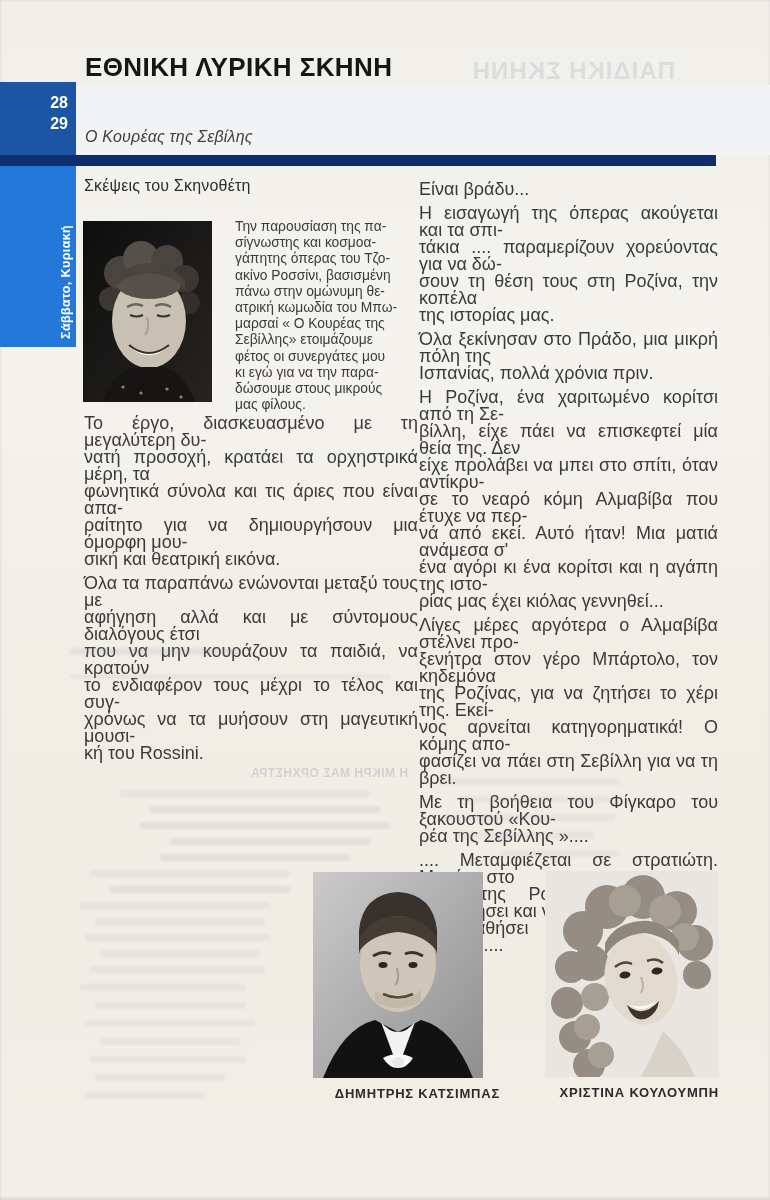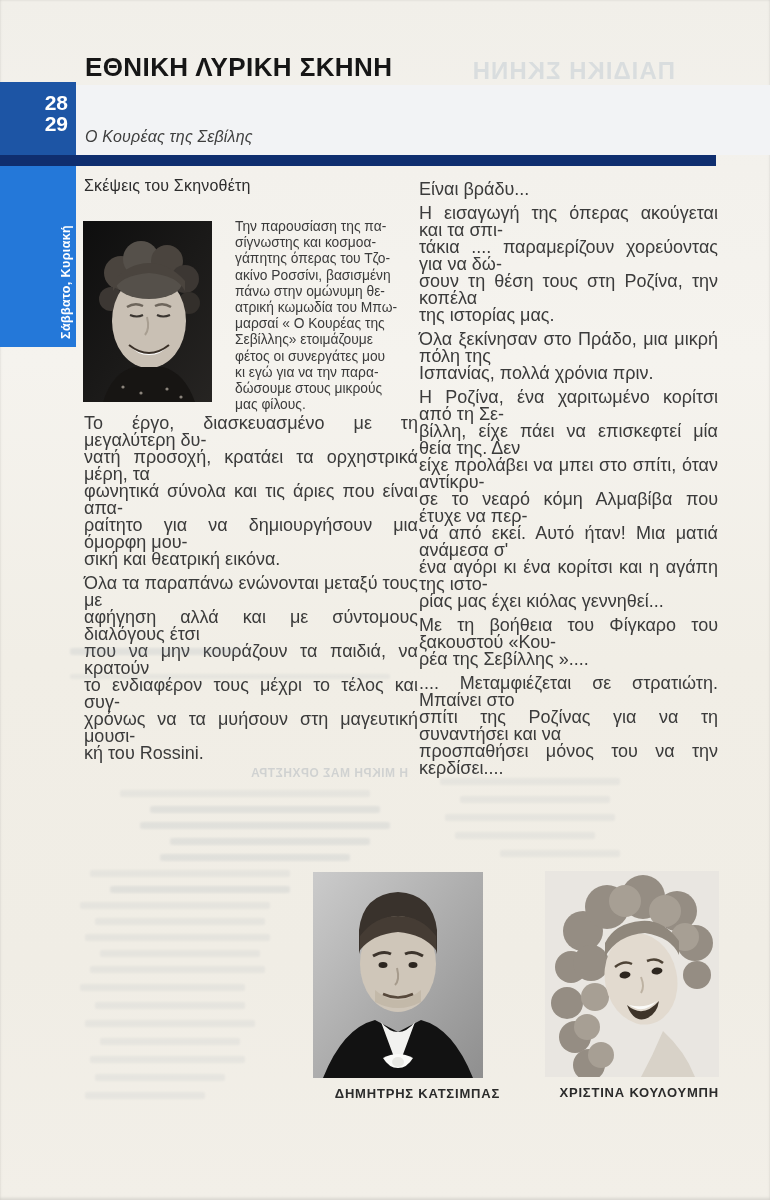--- a/index.html
+++ b/index.html
@@ -13,21 +13,21 @@
   
   .subtitle-band{position:absolute;left:0;top:85px;width:770px;height:70px;background:#f2f3f5;}
   
   .masthead{position:absolute;left:85px;top:52px;font-size:26px;font-weight:700;color:#161616;letter-spacing:.4px;}
   .ghost-masthead{
     position:absolute;left:365px;top:57px;width:310px;font-size:24px;font-weight:700;
     color:#a9b9c8;opacity:.33;transform:scaleX(-1);filter:blur(.7px);letter-spacing:1px;white-space:nowrap;
   }
   
   .block-pages{position:absolute;left:0;top:82px;width:76px;height:74px;background:#1d55a5;color:#fff;
-    text-align:right;padding:10px 8px 0 0;box-sizing:border-box;font-weight:700;font-size:21px;line-height:21px;}
+    text-align:right;padding:10px 8px 0 0;box-sizing:border-box;font-weight:700;font-size:16px;line-height:21px;}
   .rule-navy{position:absolute;left:0;top:155px;width:716px;height:11px;background:#0f2e6f;}
   .block-days{position:absolute;left:0;top:166px;width:76px;height:181px;background:#2478d9;}
   .days-vertical{
     position:absolute;right:3px;bottom:8px;height:168px;
     writing-mode:vertical-rl;transform:rotate(180deg);
     color:#fff;font-weight:700;font-size:12.5px;letter-spacing:.4px;white-space:nowrap;
   }
   .subtitle{position:absolute;left:85px;top:128px;font-size:16px;font-style:italic;color:#3e3e3e;letter-spacing:.2px;}
   
   .note-heading{position:absolute;left:84px;top:177px;font-size:16px;color:#2d2d2d;letter-spacing:.2px;}
@@ -151,20 +151,25 @@
 της ιστορίας μας.</p>
     <p>Όλα ξεκίνησαν στο Πράδο, μια μικρή πόλη της
 Ισπανίας, πολλά χρόνια πριν.</p>
     <p>Η Ροζίνα, ένα χαριτωμένο κορίτσι από τη Σε-
 βίλλη, είχε πάει να επισκεφτεί μία θεία της. Δεν
 είχε προλάβει να μπει στο σπίτι, όταν αντίκρυ-
 σε το νεαρό κόμη Αλμαβίβα που έτυχε να περ-
 νά από εκεί. Αυτό ήταν! Μια ματιά ανάμεσα σ'
 ένα αγόρι κι ένα κορίτσι και η αγάπη της ιστο-
 ρίας μας έχει κιόλας γεννηθεί...</p>
+    <p>Λίγες μέρες αργότερα ο Αλμαβίβα στέλνει προ-
+ξενήτρα στον γέρο Μπάρτολο, τον κηδεμόνα
+της Ροζίνας, για να ζητήσει το χέρι της. Εκεί-
+νος αρνείται κατηγορηματικά! Ο κόμης απο-
+φασίζει να πάει στη Σεβίλλη για να τη βρει.</p>
     <p>Με τη βοήθεια του Φίγκαρο του ξακουστού «Κου-
 ρέα της Σεβίλλης »....</p>
     <p>.... Μεταμφιέζεται σε στρατιώτη. Μπαίνει στο
 σπίτι της Ροζίνας για να τη συναντήσει και να
 προσπαθήσει μόνος του να την κερδίσει....</p>
   </div>
 
   <div class="ghost-heading-mid">Η ΜΙΚΡΗ ΜΑΣ ΟΡΧΗΣΤΡΑ</div>
   <div class="gbar b" style="left:70px;top:648px;width:170px;"></div>
   <div class="gbar" style="left:70px;top:674px;width:320px;height:5px;"></div>

